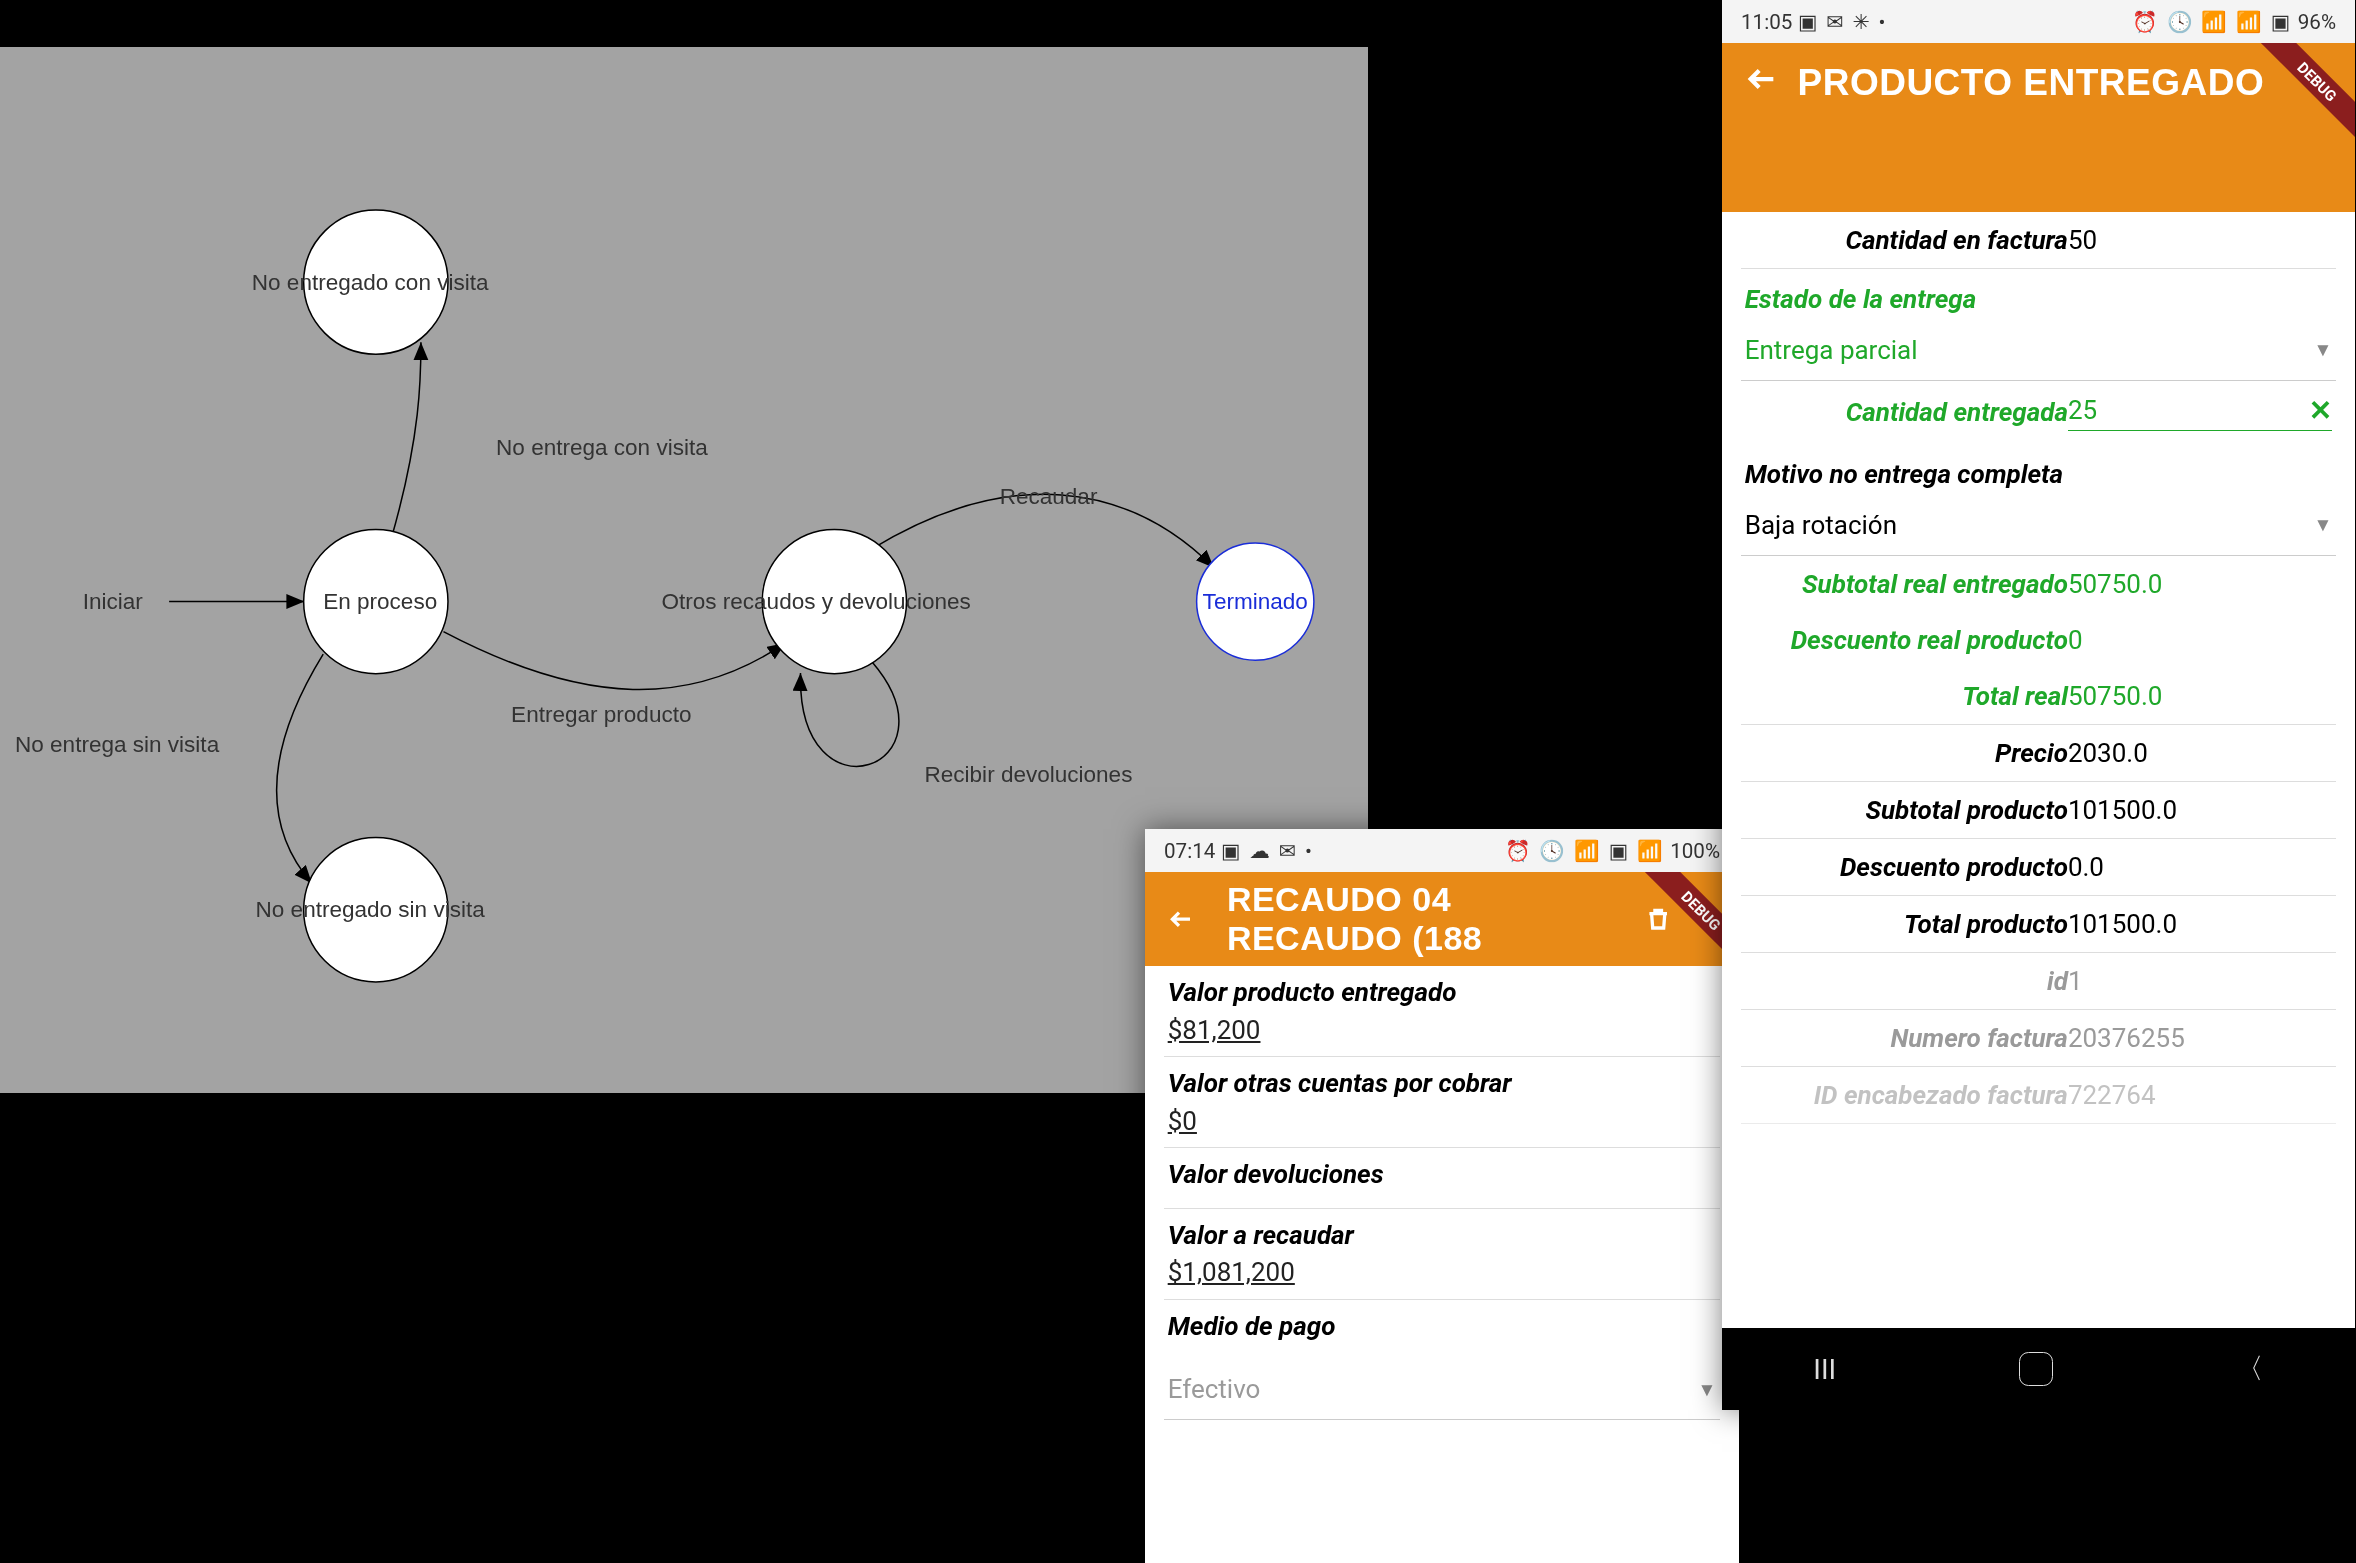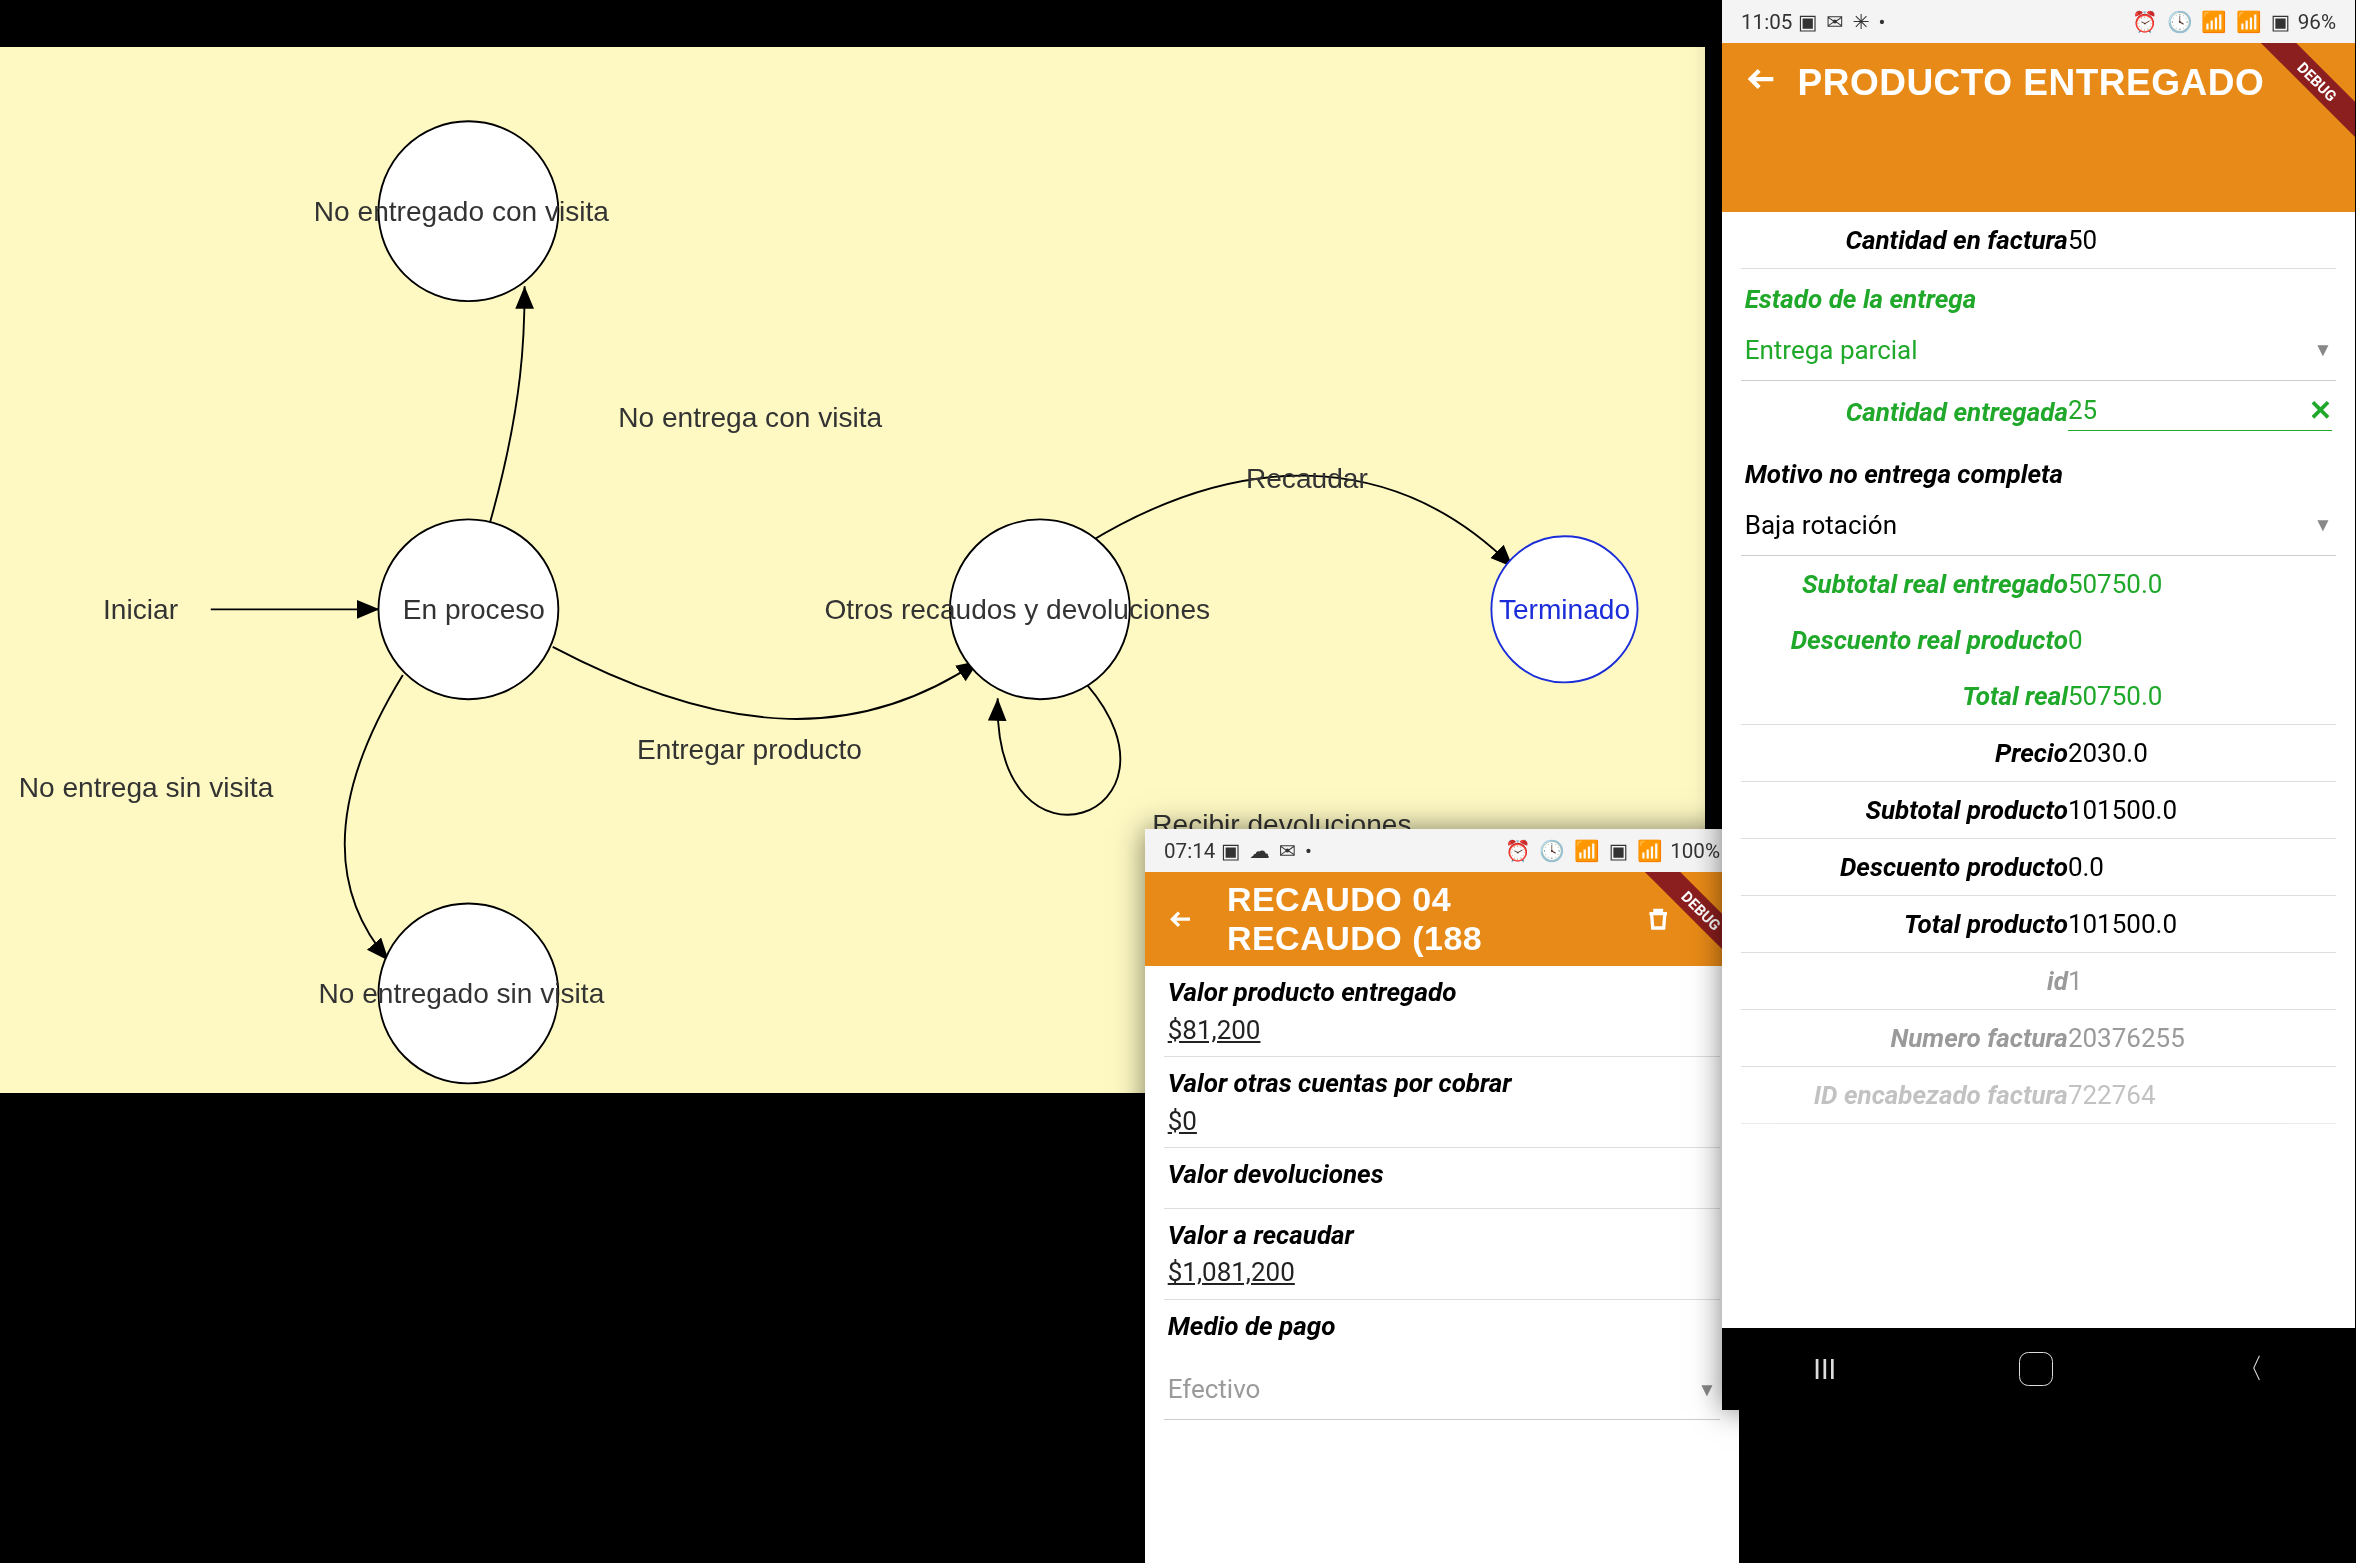--- a/index.html
+++ b/index.html
@@ -9,23 +9,23 @@
     font-family: -apple-system, BlinkMacSystemFont, "Segoe UI", Roboto, Arial, sans-serif;
     width: 2356px;
     height: 1564px;
     overflow: hidden;
   }
   
   .diagram-panel {
     position: absolute;
     left: 0;
     top: 47px;
-    width: 1705px;
+    width: 1368px;
     height: 1046px;
-    background: #fef9c3;
+    background: #a3a3a3;
   }
   .diagram-panel svg { width: 100%; height: 100%; }
   .dnode circle { fill: #fff; stroke: #000; stroke-width: 2; }
   .dedge path { fill: none; stroke: #000; stroke-width: 2; }
   .dlabel { font: 30px Arial; fill: #333; }
 
   
   .phone {
     position: absolute;
     background: #fff;

